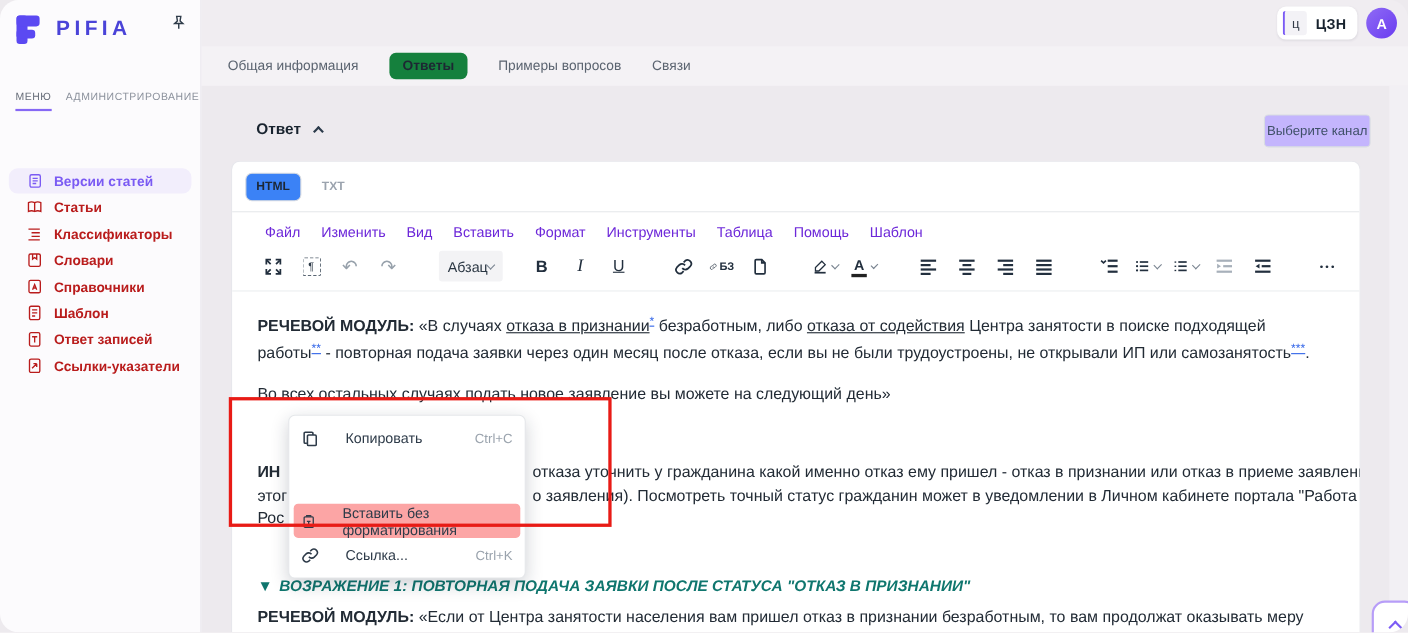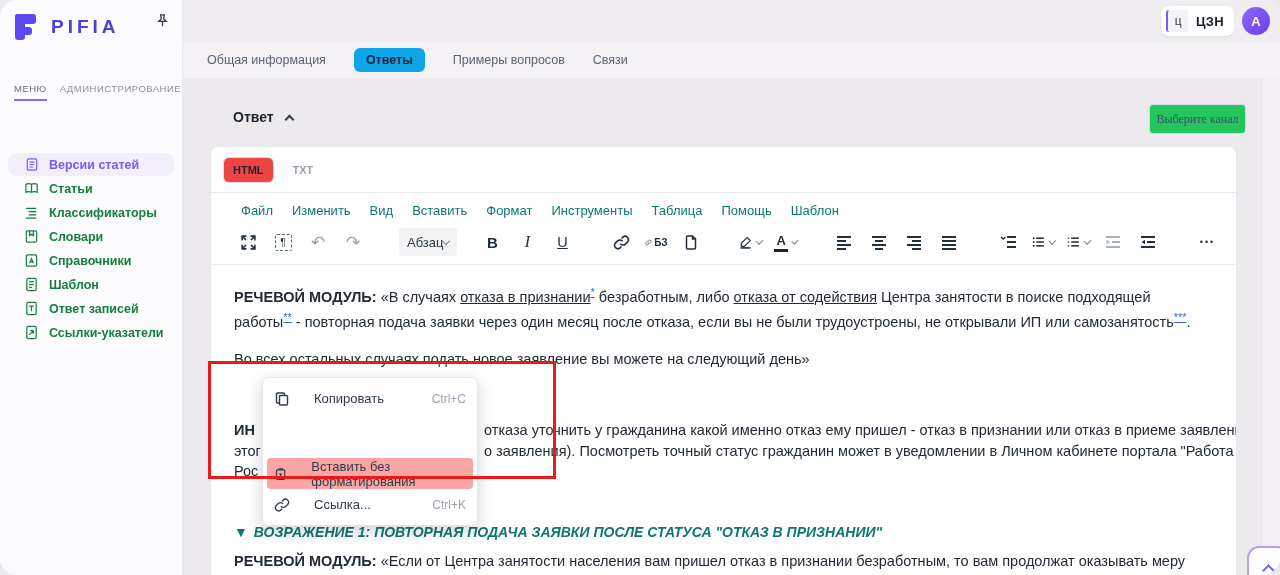--- a/index.html
+++ b/index.html
@@ -14,60 +14,60 @@
   .logo-mark { width:28px; height:28px; }
   .logo-text { font-size:19px; font-weight:800; letter-spacing:4px; color:#4a43d8; }
   .pin-btn { position:absolute; left:149px; top:7px; width:26px; height:26px;
              display:flex; align-items:center; justify-content:center; cursor:pointer; }
   .side-tabs { position:absolute; left:14px; top:83px; display:flex; gap:13px;
                font-size:9.5px; letter-spacing:.5px; color:#8b919c; }
   .side-tab { padding-bottom:5px; cursor:pointer; }
   .side-tab.active { color:#676d79; border-bottom:2px solid #8668f5; }
   .side-list { position:absolute; left:0; right:0; top:106px; }
   .side-item { display:flex; align-items:center; gap:10px; margin:1px 8px; padding:4px 4px 4px 16px;
-               border-radius:8px; font-size:12.5px; font-weight:600; color:#15803d; cursor:pointer; }
+               border-radius:8px; font-size:12.5px; font-weight:600; color:#b91c1c; cursor:pointer; }
   .side-item svg { flex:0 0 auto; }
   .side-item.active { background:#f2eefc; color:#7a5af3;margin-top:47px; }
 
   
   .topbar { position:absolute; left:183px; top:0; width:1097px; height:42px; background:#f0edf1;
             display:flex; align-items:center; justify-content:flex-end; gap:8px; padding-right:10px; }
   .org-pill { background:#fff; border-radius:8px; padding:4px 10px 4px 5px; display:flex;
               align-items:center; gap:8px; box-shadow:0 1px 2px rgba(40,40,60,.08); cursor:pointer; }
   .org-key { width:22px; height:22px; background:#f3f2f6; border-left:2px solid #7a5af5; border-radius:3px;
              display:flex; align-items:center; justify-content:center; font-size:12px; color:#333c48; }
   .org-name { font-size:13px; font-weight:700; color:#17222e; letter-spacing:.3px; }
   .avatar { width:28px; height:28px; border-radius:50%; background:linear-gradient(135deg,#8f6bf5,#6a3cf0);
             color:#fff; font-size:13px; font-weight:700; display:flex; align-items:center; justify-content:center; cursor:pointer; }
 
   
   .tabrow { position:absolute; left:183px; top:42px; width:1097px; height:36px; background:#f4f2f5;
             display:flex; align-items:center; gap:28px; padding-left:24px; }
   .ptab { font-size:12.5px; color:#5b6470; cursor:pointer; }
-  .ptab.active { background:#0ea5e9; padding:5px 12px; border-radius:6px; font-weight:700; color:#1d2733;text-align:center; }
+  .ptab.active { background:#15803d; padding:5px 12px; border-radius:6px; font-weight:700; color:#1d2733;text-align:center; }
 
   
   .section-head { position:absolute; left:233px; top:109px; display:flex; align-items:center; gap:12px; }
   .section-title { font-size:14px; font-weight:700; color:#19242f; }
   .chev-up { width:7px; height:7px; border-right:2px solid #2b3a4a; border-bottom:2px solid #2b3a4a;
              transform:rotate(-135deg); margin-top:4px; cursor:pointer; }
-  .channel-btn { position:absolute; left:1149px; top:104px; width:97px; height:30px; background:#22c55e;
+  .channel-btn { position:absolute; left:1149px; top:104px; width:97px; height:30px; background:#c4b5fd;
                  border:1px solid #d8dce2; border-radius:4px; font-size:12px; color:#3f5068;
-                 display:flex; align-items:center; justify-content:center; cursor:pointer;font-family:Liberation Serif, serif; }
+                 display:flex; align-items:center; justify-content:center; cursor:pointer; }
 
   
   .card { position:absolute; left:210px; top:146px; width:1027px; height:429px; background:#fff;
           border:1px solid #e7e7ec; border-bottom:none; border-radius:8px 8px 0 0; overflow:hidden; }
   .fmt-tabs { display:flex; align-items:center; gap:10px; padding:10px 0 0 12px; }
   .fmt-tab { font-size:11px; font-weight:700; padding:6px 9px; border-radius:6px; cursor:pointer; }
-  .fmt-tab.active { border:1px solid #d9dce1; color:#1d2733; background:#ef4444; }
+  .fmt-tab.active { border:1px solid #d9dce1; color:#1d2733; background:#3b82f6; }
   .fmt-tab.idle { color:#9ba3ae; }
   .fmt-divider { border-top:1px solid #e7e9ec; margin-top:9px; }
 
-  .menubar { display:flex; gap:19px; padding:10px 17px 5px 30px; font-size:13px; color:#0f766e; }
+  .menubar { display:flex; gap:19px; padding:10px 17px 5px 30px; font-size:13px; color:#6d28d9; }
   .menubar span { cursor:pointer; }
 
   .toolbar { display:flex; align-items:center; padding:5px 14px 8px 26px; border-bottom:1px solid #eceef0; }
   .tbtn { display:flex; align-items:center; justify-content:center; min-width:22px; height:24px;
           margin-right:13px; color:#222f3e; cursor:pointer; }
   .grp { margin-left:24px; }
   .ic { display:inline-flex; align-items:center; justify-content:center; }
   .ic-undo::before { content:"↶"; font-size:17px; color:#97a1ab; }
   .ic-redo::before { content:"↷"; font-size:17px; color:#97a1ab; }
   .ic-paramarks { width:17px; height:17px; border:1px dashed #5a6673; border-radius:2px;

